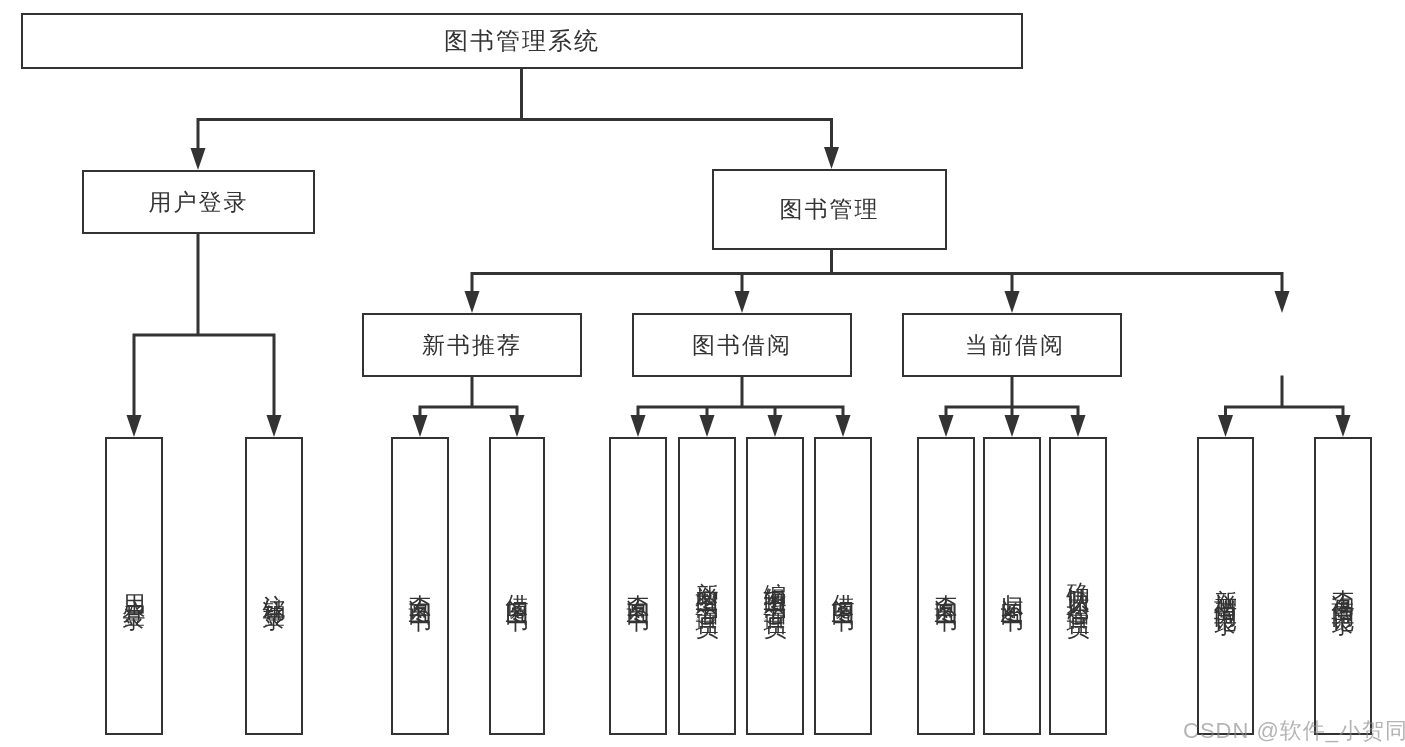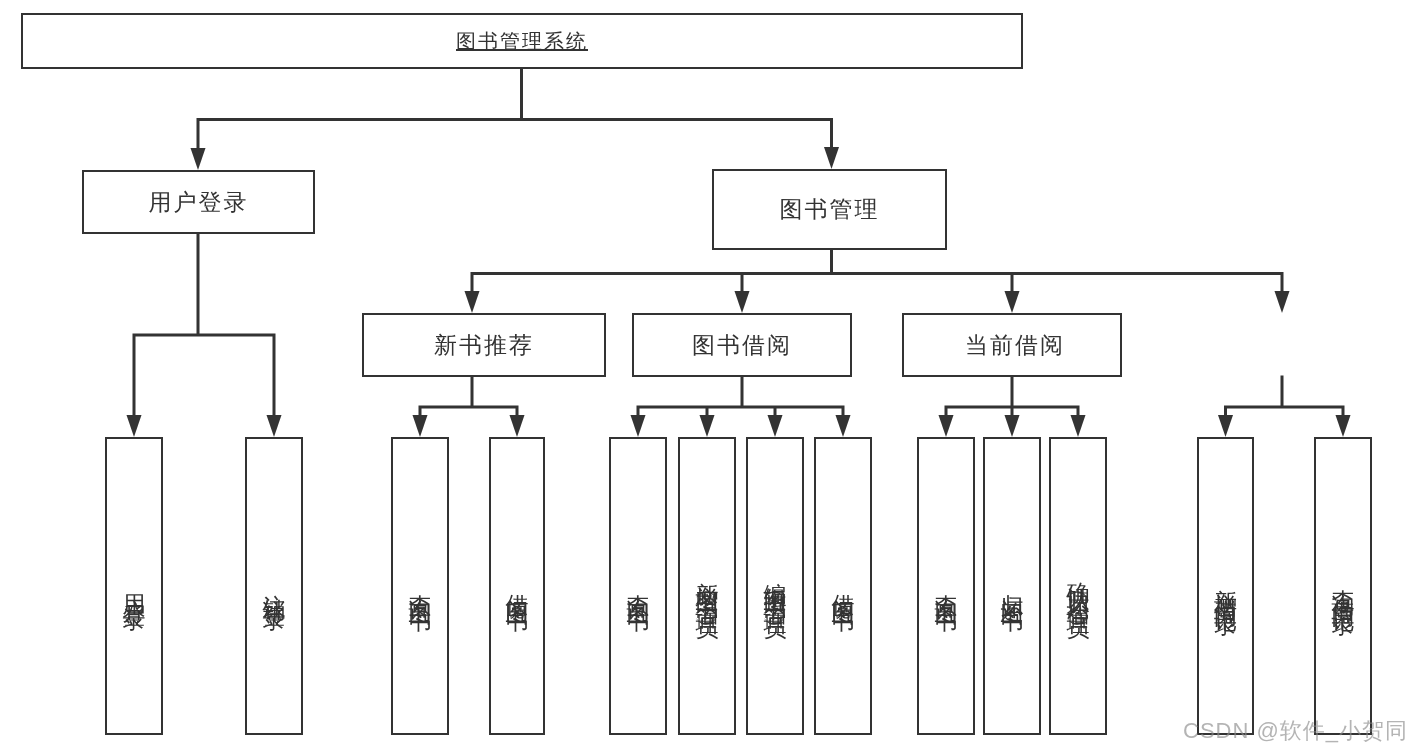--- a/index.html
+++ b/index.html
@@ -30,23 +30,22 @@
     align-items: center;
     justify-content: center;
     color: #333333;
   }
   .hnode .label {
     font-size: 23px;
     letter-spacing: 2px;
     white-space: nowrap;
   }
   .root-node .label {
-    font-size: 20px;
+    font-size: 24px;
     letter-spacing: 2px;
-    text-decoration: underline;
   }
   .vnode .vlabel {
     writing-mode: vertical-rl;
     text-orientation: mixed;
     font-size: 23px;
     letter-spacing: 5px;
     line-height: 1.0;
     white-space: nowrap;
   }
   .watermark {
@@ -103,21 +102,21 @@
     <span class="label">图书管理系统</span>
   </div>
 
   <div class="node hnode" style="left:82px; top:170px; width:233px; height:64px;">
     <span class="label">用户登录</span>
   </div>
   <div class="node hnode" style="left:712px; top:169px; width:235px; height:81px;">
     <span class="label">图书管理</span>
   </div>
 
-  <div class="node hnode" style="left:362px; top:313px; width:244px; height:64px;">
+  <div class="node hnode" style="left:362px; top:313px; width:220px; height:64px;">
     <span class="label">新书推荐</span>
   </div>
   <div class="node hnode" style="left:632px; top:313px; width:220px; height:64px;font-family:Liberation Serif, serif;">
     <span class="label">图书借阅</span>
   </div>
   <div class="node hnode" style="left:902px; top:313px; width:220px; height:64px;padding-left:6px;">
     <span class="label">当前借阅</span>
   </div>
 
   <div class="node vnode" style="left:105px; top:437px; width:58px; height:298px;">

